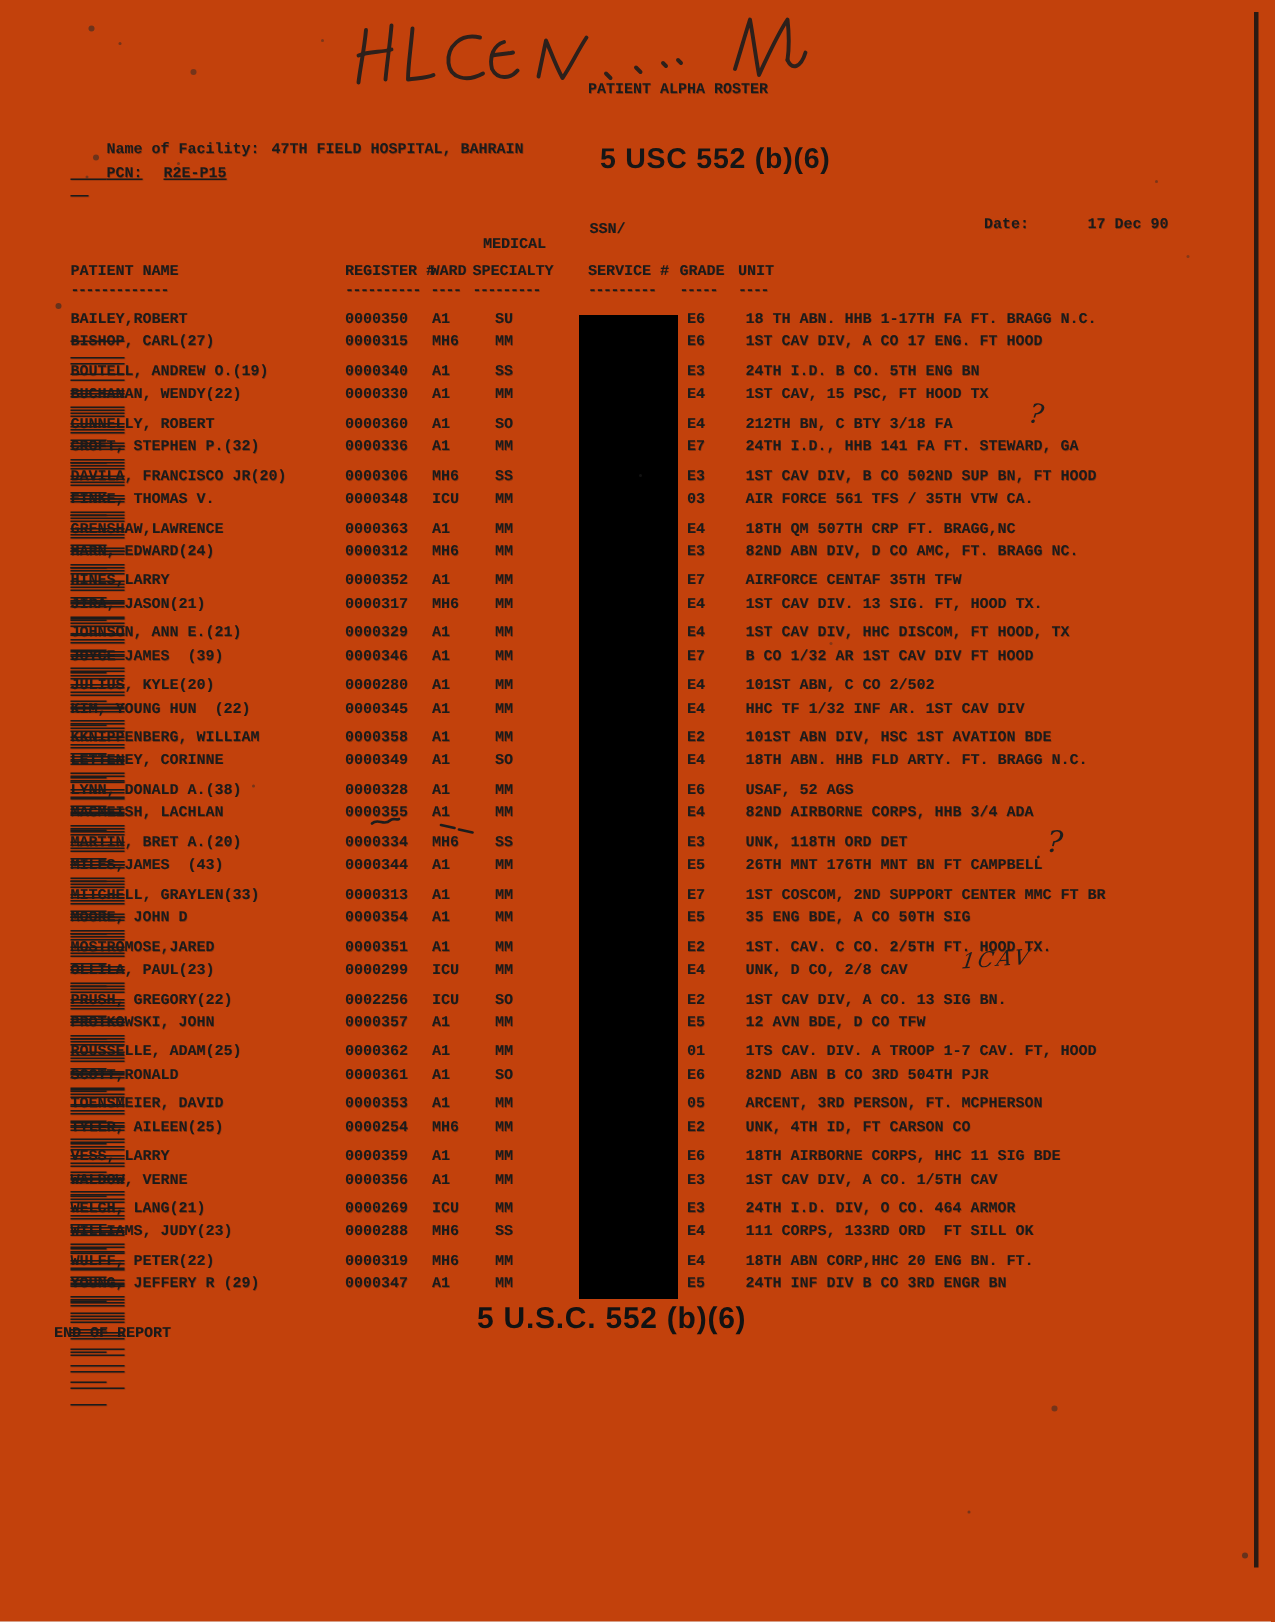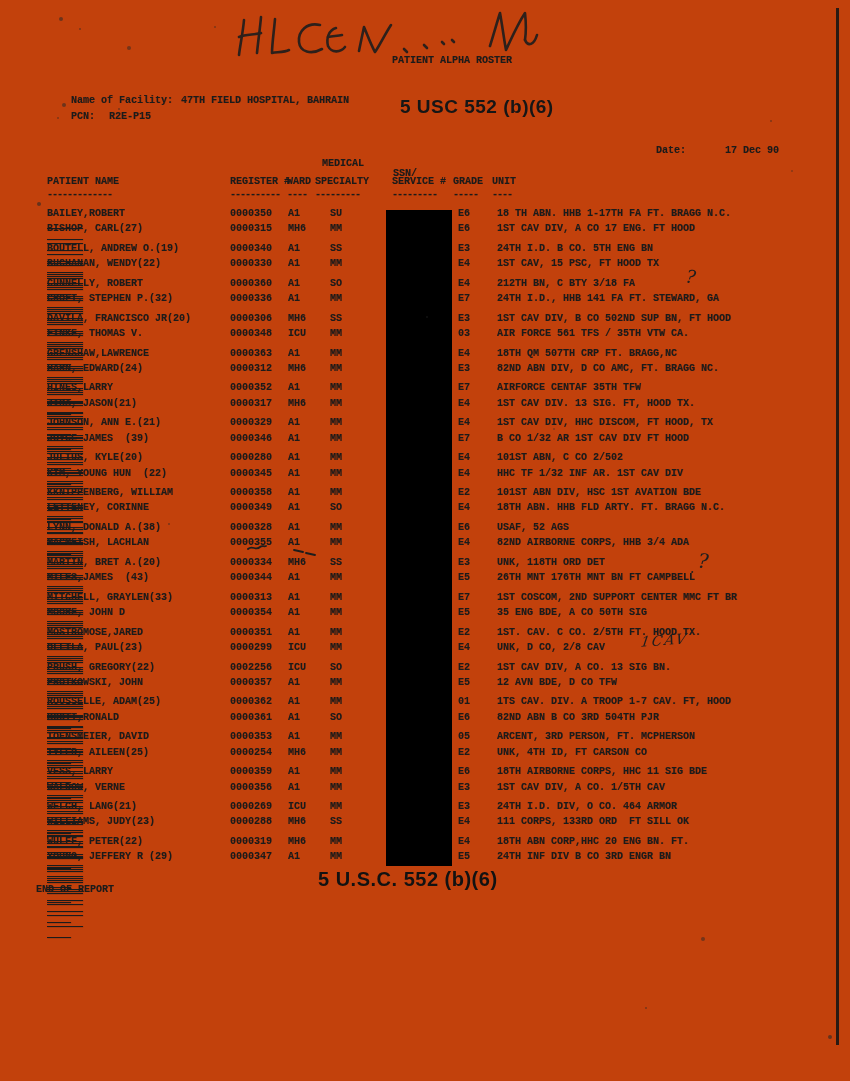--- a/index.html
+++ b/index.html
@@ -11,42 +11,42 @@
   }
   .dot{ 
     font-family:"Liberation Mono","DejaVu Sans Mono",monospace;
     font-weight:700;font-size:10px;letter-spacing:0;
     text-shadow:0.35px 0.35px 0 rgba(20,20,20,.35);
     white-space:pre;
   }
   .abs{position:absolute;}
   .title{left:392px;top:55px;}
   .fac-line{left:47px;top:84px;}
-  .pcn-line{left:47px;top:100px;}
+  .pcn-line{left:47px;top:100px;text-decoration:underline;}
   .fac-line .val{margin-left:8px;}
   .pcn-line .val{margin-left:14px;}
   .stamp-top{
     left:400px;top:96px;
     font-family:"Liberation Sans","DejaVu Sans",sans-serif;
     font-weight:700;font-size:19px;color:#161616;letter-spacing:.5px;
     white-space:nowrap;
   }
   .stamp-bottom{
     left:318px;top:868px;
     font-family:"Liberation Sans","DejaVu Sans",sans-serif;
     font-weight:600;font-size:20px;color:#121212;letter-spacing:.5px;
     white-space:nowrap;
   }
   .meta{left:620px;top:84px;line-height:19px;}
   .meta .lbl{display:inline-block;min-width:44px;}
   .meta .pgnum{margin-left:22px;}
   .meta .v{margin-left:25px;}
   
   .hover1{left:322px;top:158px;}
-  .hover2{left:393px;top:168px;}
+  .hover2{left:393px;top:148px;}
   .hrow{top:176px;}
   .hrule{top:189px;letter-spacing:-1px;}
   .hx1{left:47px;} .hx2{left:230px;} .hx3{left:287px;} .hx4{left:315px;}
   .hx5{left:392px;} .hx6{left:453px;} .hx7{left:492px;}
   
   .rows{position:absolute;left:47px;top:208px;width:800px;text-decoration:underline;}
   .row{position:relative;height:15.3px;}
   .row:nth-child(even){margin-bottom:4.3px;}
   .c{position:absolute;top:0;white-space:pre;}
   .c.name{left:0;}

